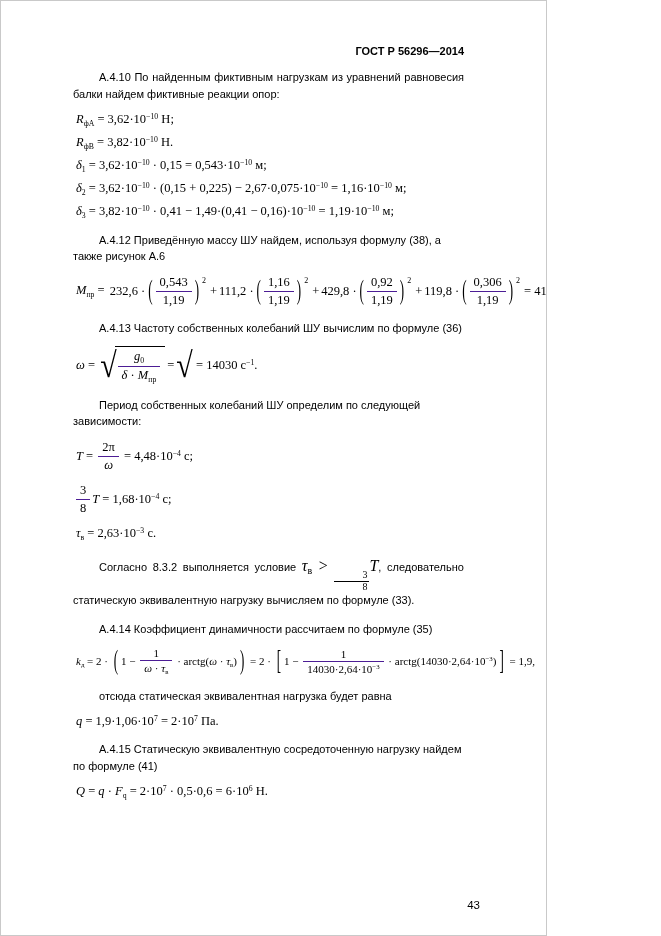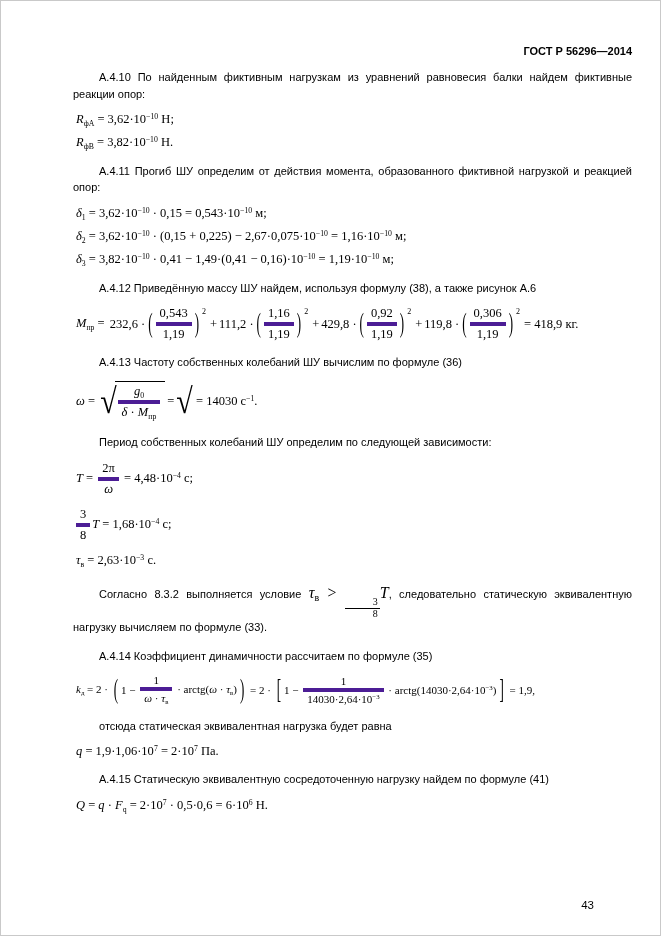--- a/index.html
+++ b/index.html
@@ -1,30 +1,30 @@
 <!DOCTYPE html>
 <html><head>
 <meta charset="utf-8">
 <style>
   * { margin:0; padding:0; box-sizing:border-box; }
   html, body { background:#fff; }
   body { width:661px; height:936px; color:#000; font-family:"Liberation Sans", sans-serif; }
-  .page { position:relative; width:661px; height:936px; border:1px solid #c9c9c9; padding:44px 28px 0 72px; overflow:hidden; background:#fff; }
+  .page { position:relative; width:547px; height:936px; border:1px solid #c9c9c9; padding:44px 82px 0 72px; overflow:hidden; background:#fff; }
   .header { text-align:right; font-weight:bold; font-size:11px; margin-bottom:8px; }
   .para { font-size:11px; line-height:1.5; text-align:justify; text-indent:26px; margin:12px 0 10px; }
   .para.nojust { text-align:left; }
   .formula { font-family:"Liberation Serif", serif; font-size:12.5px; margin:10px 0 10px 3px; }
   .formula.tight { margin:7px 0 7px 3px; }
   .var { font-style:italic; }
   .formula sub, .imath sub { font-size:0.62em; vertical-align:-0.35em; }
   .formula sup, .imath sup { font-size:0.62em; vertical-align:0.55em; }
   .mrow { display:flex; align-items:center; gap:2px; width:fit-content; }
   .mtok { white-space:pre; }
   .frac { display:inline-flex; flex-direction:column; text-align:center; align-items:stretch; }
-  .frac .num { display:block; border-bottom:4px solid #4c1d95; padding:0 4px 1px; white-space:pre; }
+  .frac .num { display:block; border-bottom:1px solid #4c1d95; padding:0 4px 1px; white-space:pre; }
   .frac .den { display:block; padding:1px 4px 0; white-space:pre; }
   .bigd { display:inline-block; transform:scaleY(2.1); font-size:13px; margin:0 1px; font-weight:300; }
   .pow { font-size:8px; align-self:flex-start; margin:1px 2px 0 0; }
   .sqrt { display:inline-flex; align-items:center; }
   .rsym { font-size:30px; line-height:1; transform:scaleY(1.18); margin-right:-2px; font-weight:300; }
   .rbody { border-top:1px solid #000; padding:2px 5px 1px 3px; display:inline-flex; align-items:flex-end; }
   .kd { font-size:11px; }
   .imath { font-family:"Liberation Serif", serif; font-size:16px; white-space:pre; }
   .ifrac { display:inline-flex; flex-direction:column; text-align:center; font-size:10px; vertical-align:-0.75em; line-height:1.05; font-family:"Liberation Serif", serif; }
   .ifrac .num { border-bottom:1px solid #000; padding:0 2px; }
@@ -38,21 +38,20 @@
 
   <div class="header">
     <span>ГОСТ Р 56296—2014</span>
   </div>
 
   <p class="para">А.4.10 По найденным фиктивным нагрузкам из уравнений равновесия балки найдем фиктивные реакции опор:</p>
 
   <div class="formula tight"><span class="var">R</span><sub>фА</sub><span> = 3,62·10</span><sup>−10</sup><span> Н;</span></div>
   <div class="formula tight"><span class="var">R</span><sub>фВ</sub><span> = 3,82·10</span><sup>−10</sup><span> Н.</span></div>
 
-  <p class="para">А.4.11 Прогиб ШУ определим от действия момента, образованного фиктивной нагрузкой и реакцией опор:</p>
 
   <div class="formula tight"><span class="var">δ</span><sub>1</sub><span> = 3,62·10</span><sup>−10</sup><span> · 0,15 = 0,543·10</span><sup>−10</sup><span> м;</span></div>
   <div class="formula tight"><span class="var">δ</span><sub>2</sub><span> = 3,62·10</span><sup>−10</sup><span> · (0,15 + 0,225) − 2,67·0,075·10</span><sup>−10</sup><span> = 1,16·10</span><sup>−10</sup><span> м;</span></div>
   <div class="formula tight"><span class="var">δ</span><sub>3</sub><span> = 3,82·10</span><sup>−10</sup><span> · 0,41 − 1,49·(0,41 − 0,16)·10</span><sup>−10</sup><span> = 1,19·10</span><sup>−10</sup><span> м;</span></div>
 
   <p class="para nojust">А.4.12 Приведённую массу ШУ найдем, используя формулу (38), а также рисунок А.6</p>
 
   <div class="formula mrow">
     <span class="mtok"><span class="var">M</span><sub>пр</sub><span> = </span></span>
 

